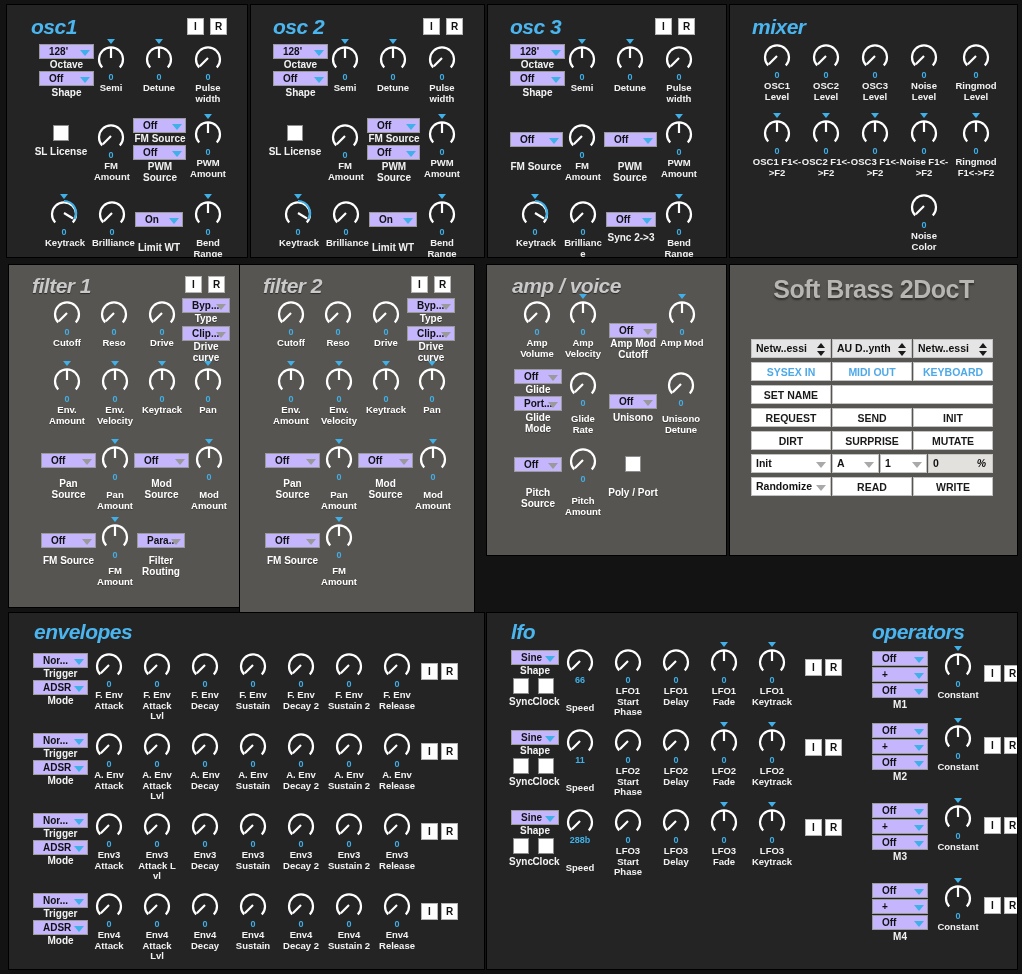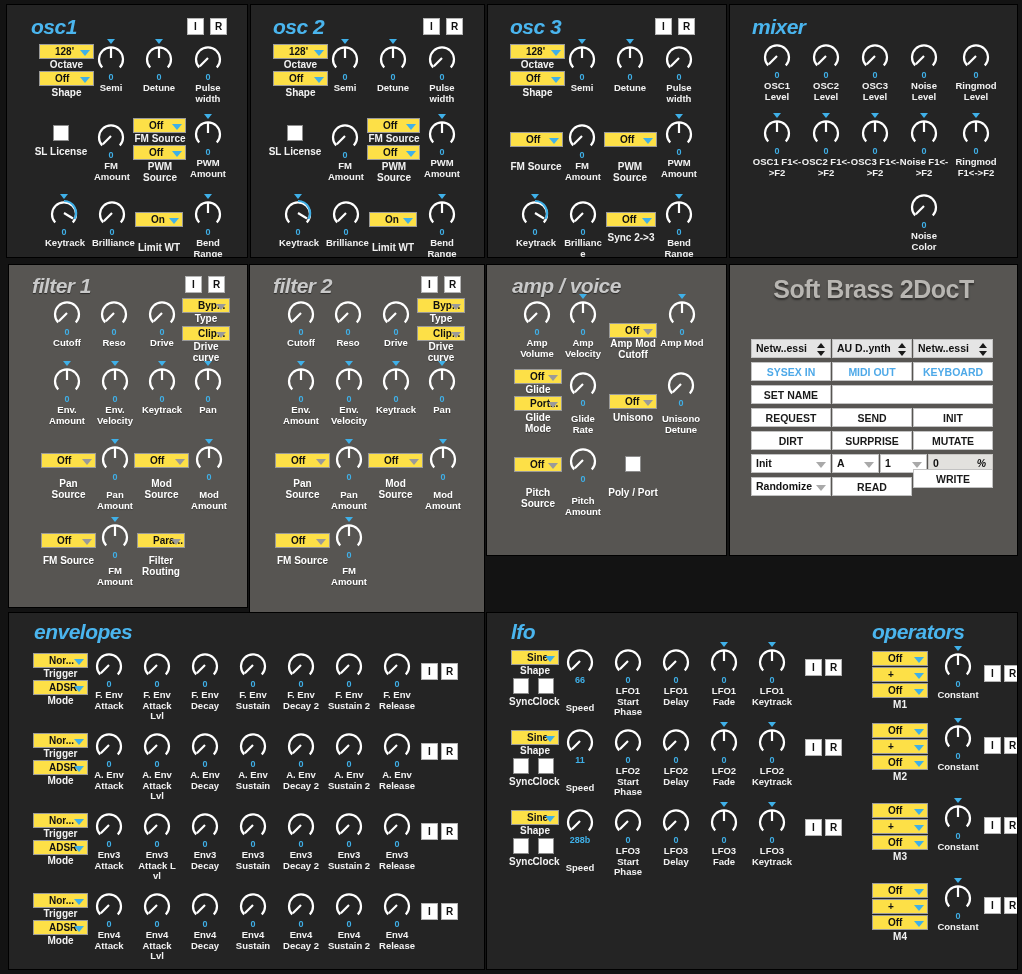--- a/index.html
+++ b/index.html
@@ -52,28 +52,28 @@
     position: absolute; top: -4px; left: 50%; margin-left: -4px;
     width: 0; height: 0;
     border-left: 4px solid transparent;
     border-right: 4px solid transparent;
     border-top: 5px solid #3fb0e8;
   }
 
   
   .dd {
     position: absolute;
-    background: #fde047;
+    background: #c4b5fd;
     border: 1px solid #9a9a9a;
     height: 15px;
     font-size: 10px;
     font-weight: bold;
     color: #111;
     line-height: 13px;
-    padding-left: 15px;
+    padding-left: 9px;
     text-align: left;
     white-space: nowrap;
     overflow: hidden;
   }
   .dd .arw {
     position: absolute; right: 3px; top: 5px;
     width: 0; height: 0;
     border-left: 5px solid transparent;
     border-right: 5px solid transparent;
     border-top: 6px solid #3fb0e8;
@@ -838,21 +838,21 @@
             </svg>
           </div>
         </div>
         <div class="kval">0</div>
         <div class="klabel" style="margin-top:6px;">FM Amount</div>
       </div>
     <div class="dd grayarw" style="left:128px;top:268px;width:48px;"><span>Para...</span><i class="arw"></i></div>
     <div class="ddlabel" style="left:124px;top:291px;width:56px;">Filter Routing</div>
   </div>
 
-  <div class="panel gray" style="left:249px;top:264px;width:236px;height:352px;">
+  <div class="panel gray" style="left:239px;top:264px;width:236px;height:352px;">
     <div class="ptitle light" style="left:23px;top:9px;font-size:21px;">filter 2</div>
     <div class="irbtn" style="left:171px;top:11px;">I</div>
     <div class="irbtn" style="left:194px;top:11px;">R</div>
 
     <div class="ctl" style="left:32px;top:33px;width:38px;">
         <div class="knobwrap">
           <div class="knob">
             <svg width="30" height="30" viewBox="0 0 30 30">
               <path d="M6.2 24.5 A12 12 0 1 1 23.8 24.5" fill="none" stroke="#fff" stroke-width="2.2"></path>
               <line x1="15" y1="15" x2="6.8" y2="23.2" stroke="#fff" stroke-width="2.2"></line>
@@ -1109,21 +1109,21 @@
     <div class="pbtn" style="left:102px;top:166px;width:80px;">SURPRISE</div>
     <div class="pbtn" style="left:183px;top:166px;width:80px;">MUTATE</div>
 
     <div class="psel" style="left:21px;top:189px;width:80px;"><span>Init</span><i class="arw"></i></div>
     <div class="psel" style="left:102px;top:189px;width:47px;"><span>A</span><i class="arw"></i></div>
     <div class="psel" style="left:150px;top:189px;width:47px;"><span>1</span><i class="arw"></i></div>
     <div class="pfield" style="left:198px;top:189px;width:65px;"><span>0</span><i class="pct">%</i></div>
 
     <div class="psel" style="left:21px;top:212px;width:80px;"><span>Randomize</span><i class="arw"></i></div>
     <div class="pbtn" style="left:102px;top:212px;width:80px;">READ</div>
-    <div class="pbtn" style="left:183px;top:204px;width:80px;text-align:center;">WRITE</div>
+    <div class="pbtn" style="left:183px;top:212px;width:80px;text-align:center;">WRITE</div>
   </div>
 
 
   <div class="panel dark" style="left:8px;top:612px;width:477px;height:358px;">
     <div class="ptitle blue" style="left:25px;top:7px;font-size:21px;">envelopes</div>
 
     <div class="dd" style="left:24px;top:40px;width:55px;"><span>Nor...</span><i class="arw"></i></div>
     <div class="ddlabel" style="left:24px;top:56px;width:55px;">Trigger</div>
     <div class="dd" style="left:24px;top:67px;width:55px;"><span>ADSR</span><i class="arw"></i></div>
     <div class="ddlabel" style="left:24px;top:83px;width:55px;">Mode</div>

